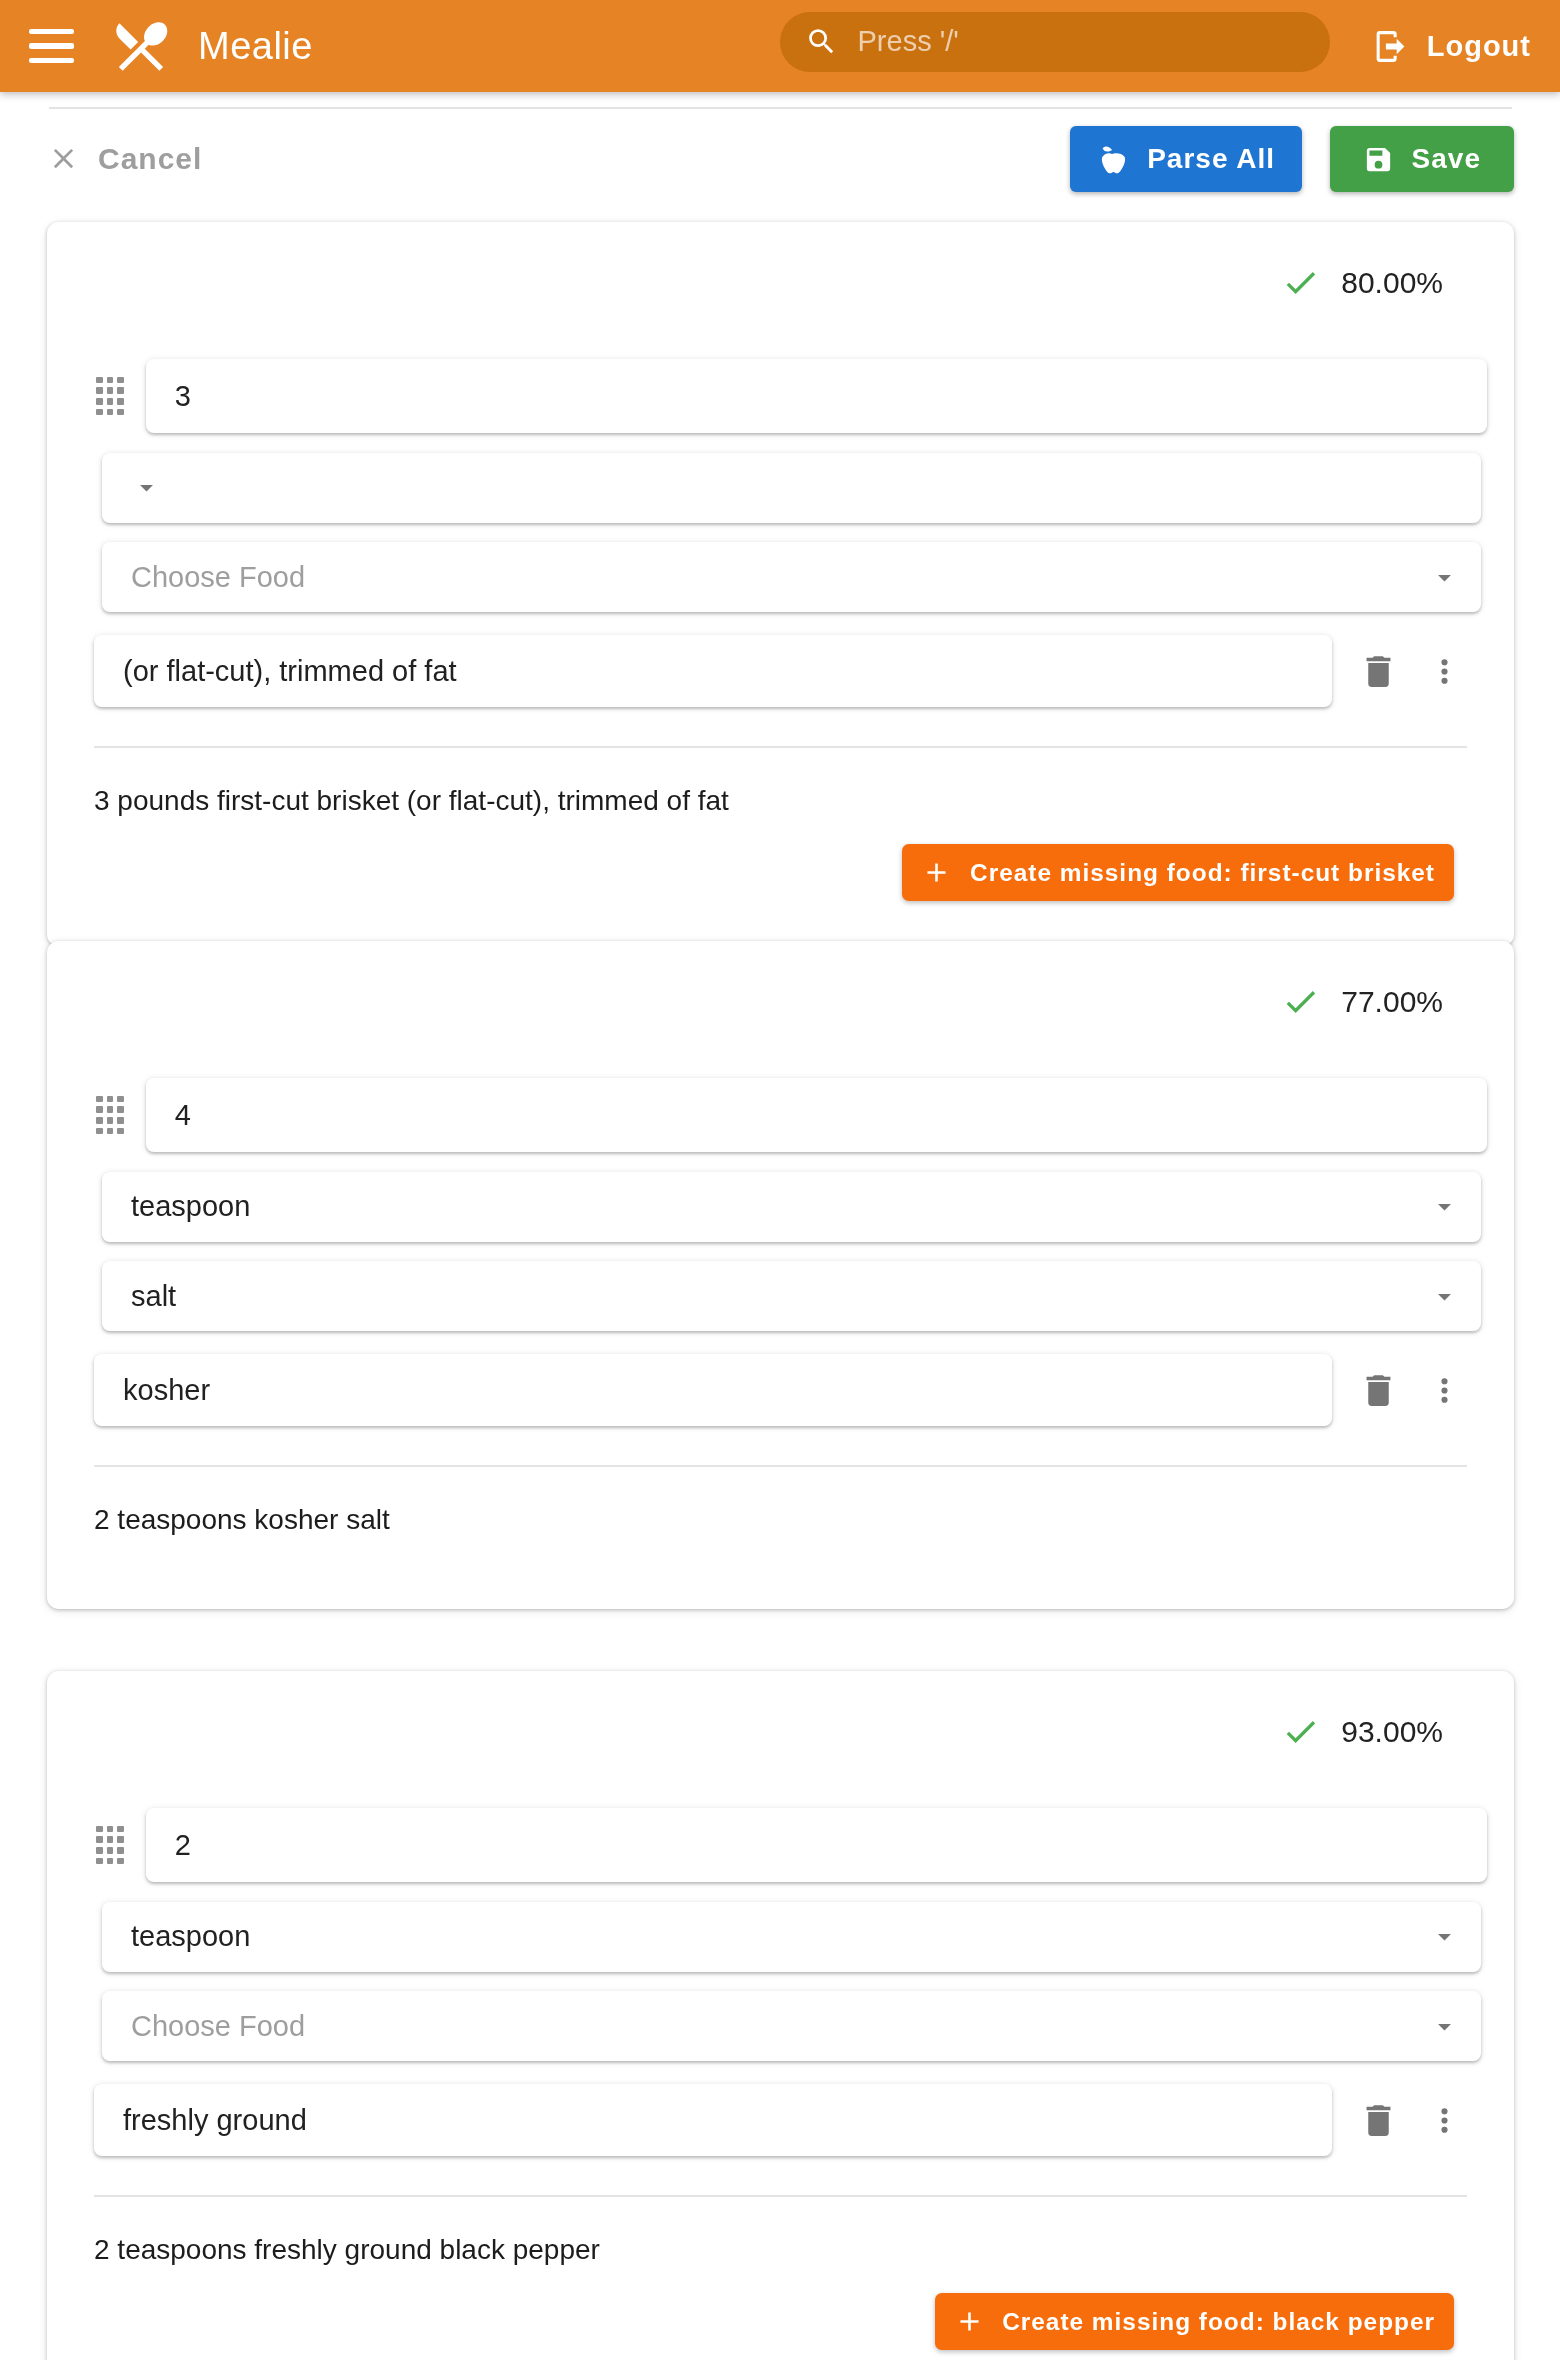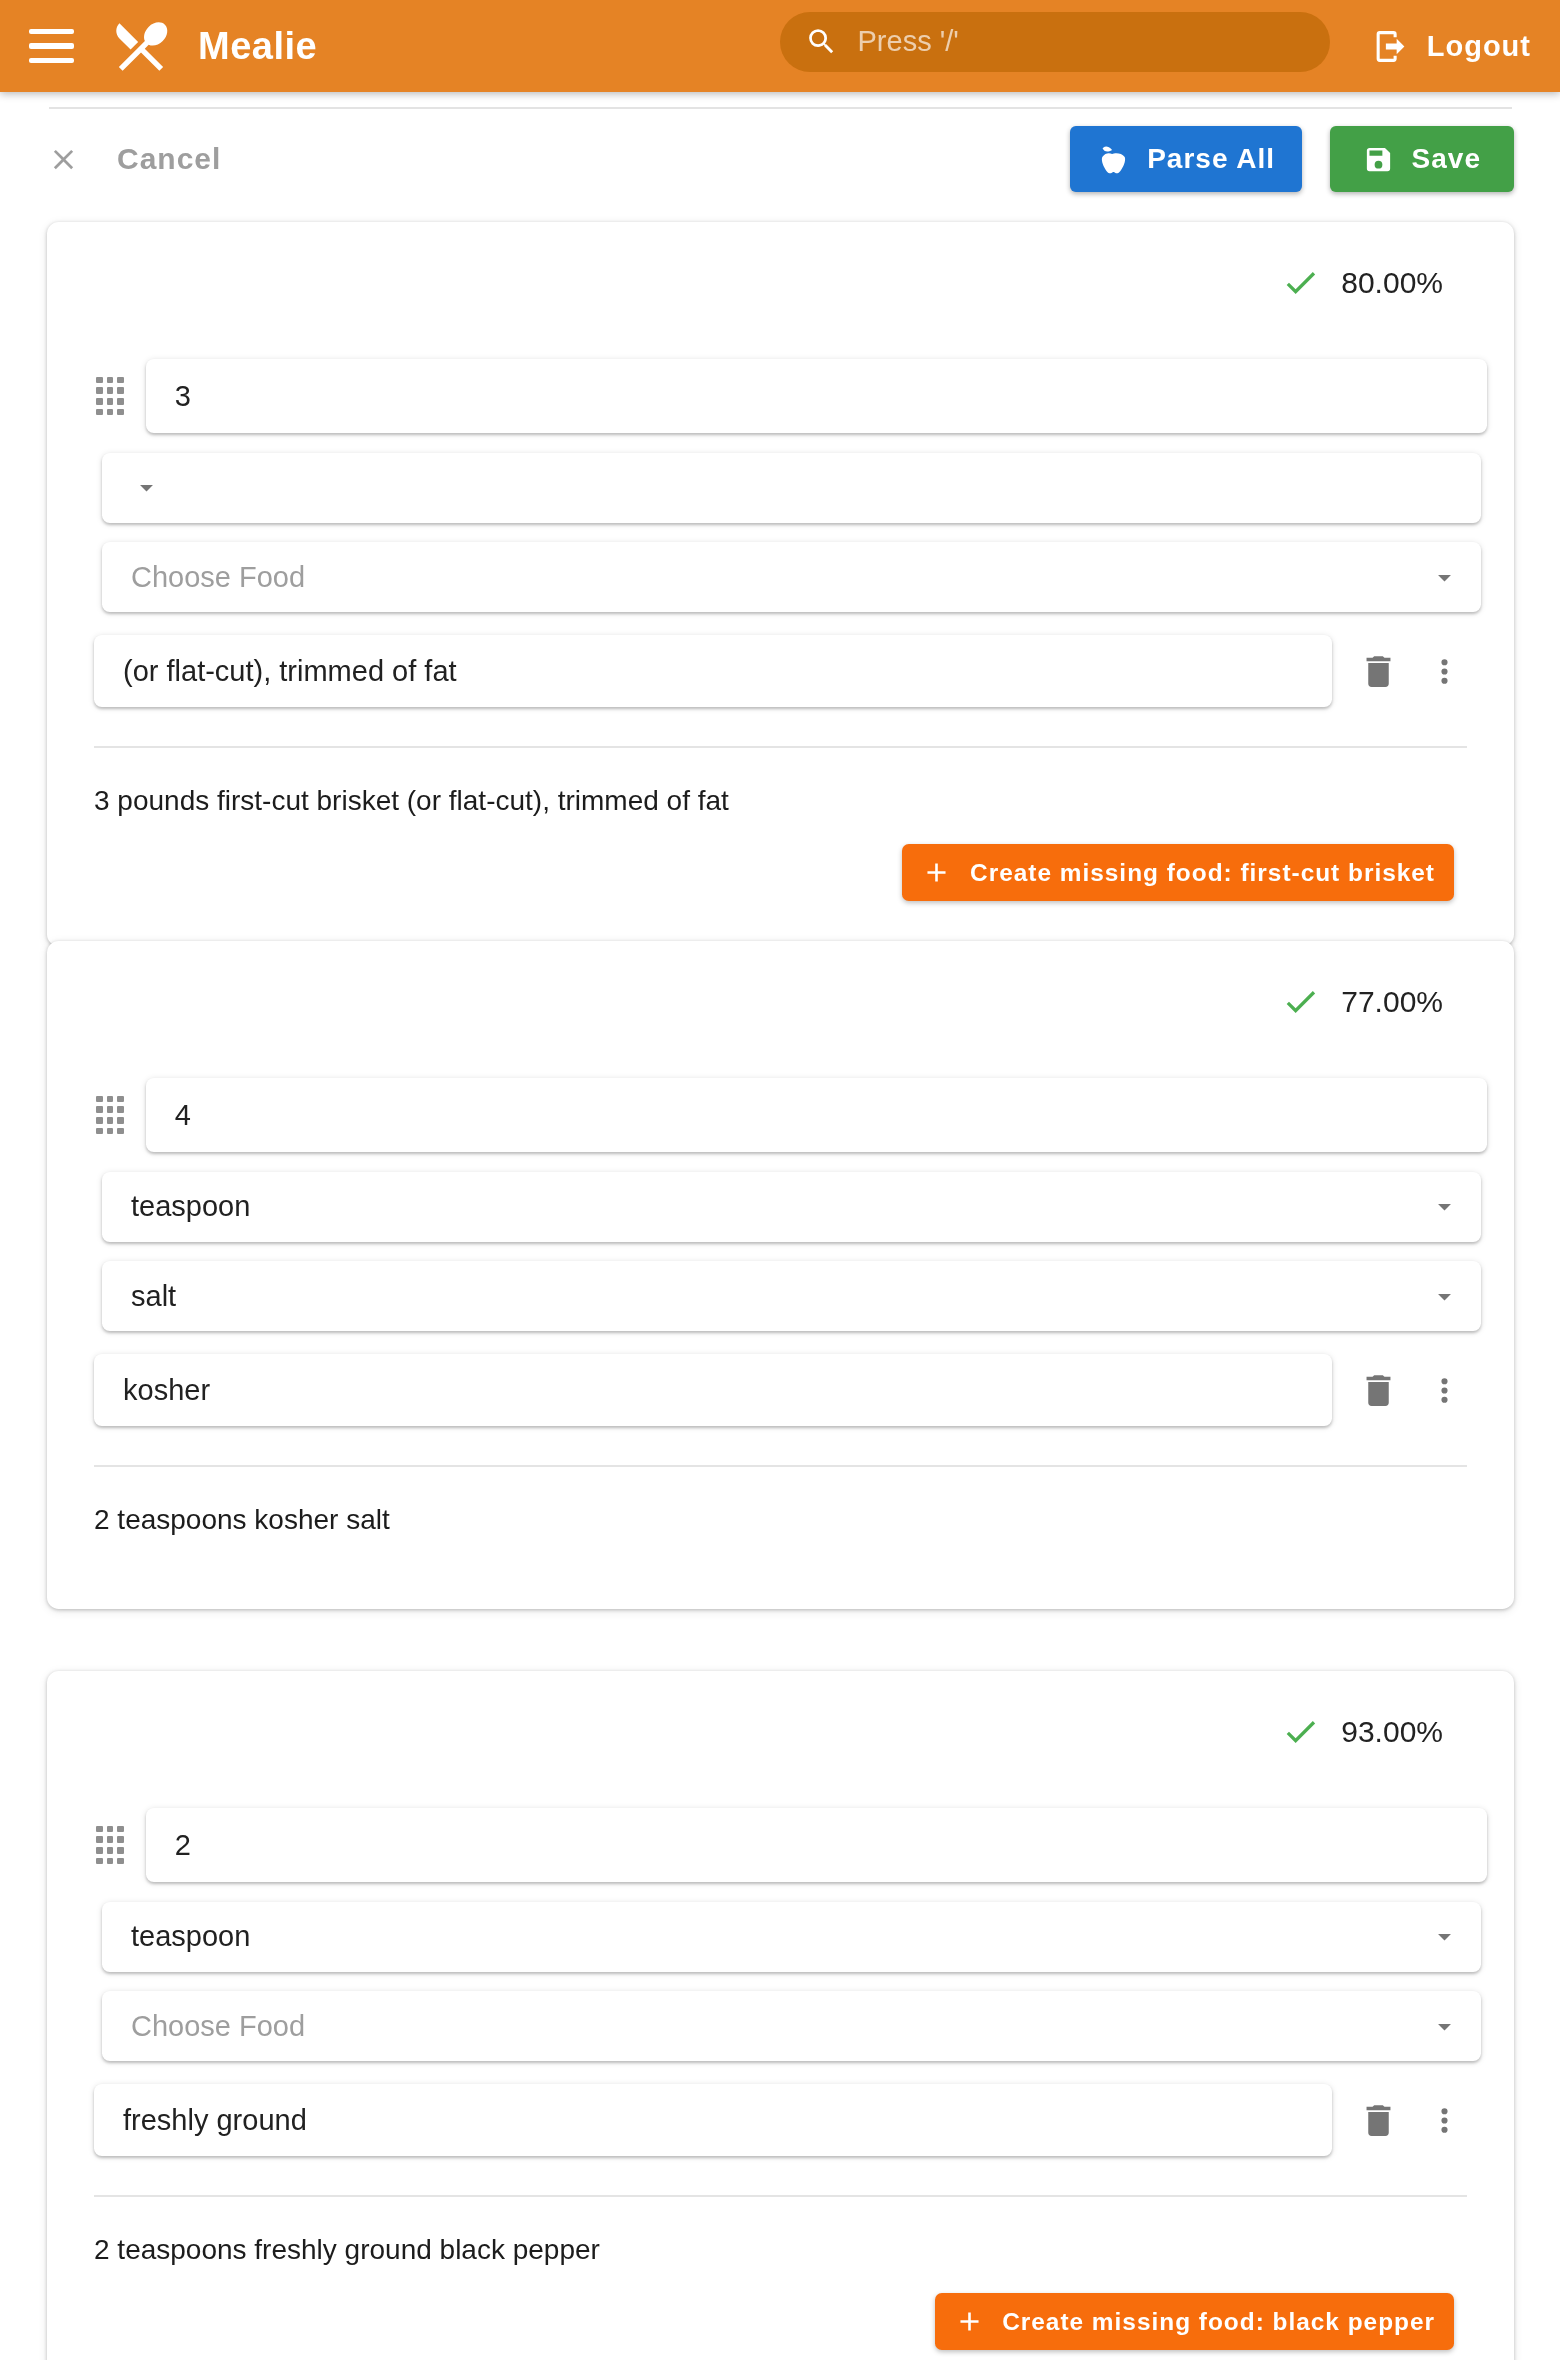--- a/index.html
+++ b/index.html
@@ -7,36 +7,36 @@
     font-family:"Liberation Sans", sans-serif; color:#212121; position:relative; }
 
   
   .app-bar { position:absolute; top:0; left:0; width:1560px; height:92px;
     background:var(--header_bg,#E58325); display:flex; align-items:center;
     padding:0 29px; box-shadow:0 2px 7.8px rgba(0,0,0,.28); z-index:5; }
   .menu-btn { width:45px; height:35px; display:flex; flex-direction:column;
     justify-content:space-between; cursor:pointer; }
   .menu-btn span { display:block; height:5.9px; border-radius:2px; background:#fff; }
   .logo { margin-left:35px; display:flex; align-items:center; }
-  .app-title { margin-left:25px; font-size:38px; font-weight:700; color:#fff; letter-spacing:0.5px; }
+  .app-title { margin-left:25px; font-size:38px; font-weight:400; color:#fff; letter-spacing:0.5px; }
   .search-pill { position:absolute; left:780px; top:11.7px; width:550px; height:60px;
     border-radius:34px; background:var(--search_bg,#C9700F); display:flex;
     align-items:center; padding:0 25px; }
   .search-pill input { flex:1; margin-left:19.5px; border:none; outline:none; background:transparent;
     font:29px "Liberation Sans",sans-serif; color:#fff; }
   .search-pill input::placeholder { color:rgba(255,255,255,.66); }
   .logout-btn { position:absolute; right:29px; top:0; height:92px; display:flex;
     align-items:center; gap:17.6px; cursor:pointer; }
   .logout-btn .lbl { color:#fff; font-size:29px; font-weight:bold; letter-spacing:1px; }
 
   
   .page-divider { position:absolute; top:107px; left:49px; width:1463px; height:2px; background:#E3E3E3; }
   .toolbar { position:absolute; top:125px; left:47px; width:1467px; height:68px;
     display:flex; align-items:center; justify-content:space-between; }
-  .cancel-btn { display:flex; align-items:flex-end; gap:37px; cursor:pointer; }
+  .cancel-btn { display:flex; align-items:flex-start; gap:18px; cursor:pointer; }
   .cancel-btn .lbl { font-size:30px; font-weight:bold; color:#9E9E9E; letter-spacing:1px; }
   .toolbar-actions { display:flex; gap:28px; }
   .btn { height:66px; border-radius:5.9px; display:flex; align-items:center; gap:17.6px;
     padding:0 27px; color:#fff; font-size:28px; font-weight:bold; letter-spacing:1px;
     border:none; cursor:pointer; box-shadow:0 2px 4.9px rgba(0,0,0,.3); }
   .btn-parse { background:var(--parse_blue,#1F75D2); }
   .btn-save  { background:var(--save_green,#43A047); padding:0 33px; }
 
   
   .card { position:absolute; left:47px; width:1467px; background:#fff; border-radius:11.7px;

